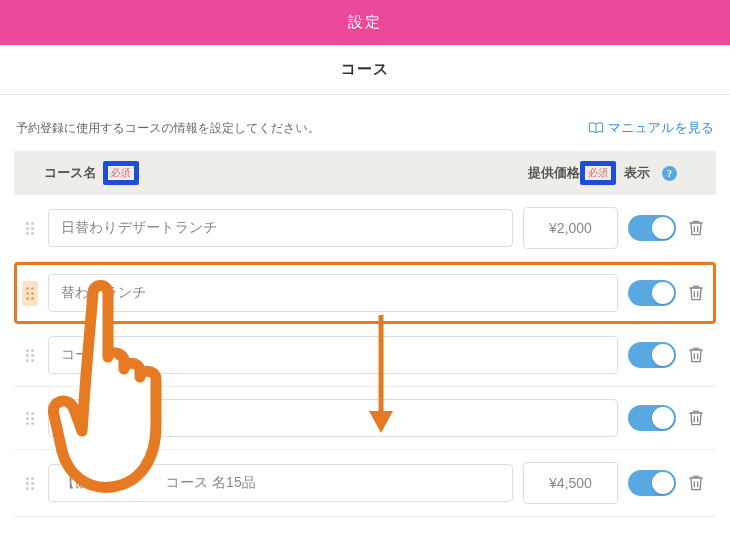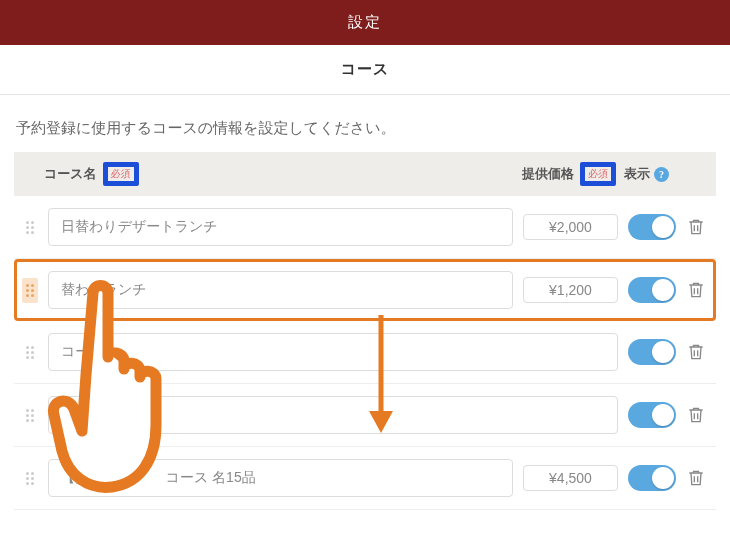--- a/index.html
+++ b/index.html
@@ -5,21 +5,21 @@
   * { box-sizing: border-box; margin: 0; padding: 0; }
   body {
     font-family: -apple-system, "Hiragino Sans", "Hiragino Kaku Gothic ProN", Meiryo, sans-serif;
     background: #fff;
     width: 730px;
     height: 550px;
     overflow: hidden;
     position: relative;
   }
   .topbar {
-    background: #7f1d1d;
+    background: #ec4899;
     color: #fff;
     height: 45px;
     display: flex;
     align-items: center;
     justify-content: center;
     font-size: 15px;
     letter-spacing: 2px;
   }
   .subbar {
     height: 50px;
@@ -33,21 +33,21 @@
     letter-spacing: 1px;
   }
   .content { padding: 16px 14px 0 14px; }
   .instruction-row {
     display: flex;
     align-items: center;
     justify-content: space-between;
     margin: 8px 2px 14px 2px;
   }
   .instruction {
-    font-size: 15px;
+    font-size: 12px;
     color: #666;
   }
   .manual-link {
     display: flex;
     align-items: center;
     gap: 4px;
     font-size: 13px;
     color: #3a8ed6;
     cursor: pointer;
   }
@@ -56,22 +56,22 @@
     background: #eeedea;
     display: flex;
     align-items: center;
     padding: 10px 12px 10px 30px;
     font-size: 13px;
     color: #555;
     font-weight: 600;
     font-family: Liberation Serif, serif;
   }
   .col-name { flex: 1; display: flex; align-items: center; gap: 6px; }
-  .col-price { width: 120px; display:flex; align-items:center; justify-content:flex-end; gap:6px; padding-right: 8px;}
-  .col-show { width: 80px; display:flex; align-items:center; gap:4px; }
+  .col-price { width: 120px; display:flex; align-items:center; justify-content:flex-end; gap:0; padding-right: 8px;}
+  .col-show { width: 80px; display:flex; align-items:center; gap:12px; }
   .req-badge {
     border: 5px solid #1d4ed8;
     color: #e06666;
     font-size: 10px;
     padding: 0px 3px;
     border-radius: 2px;
     font-weight: 500;
     line-height: 1.4;
   }
   .help-icon {
@@ -121,21 +121,21 @@
     height: 38px;
     border: 1px solid #ddd;
     border-radius: 4px;
     padding: 0 12px;
     font-size: 14px;
     color: #888;
     background: #fff;
   }
   .price-input {
     width: 95px;
-    height: 26px;
+    height: 42px;
     border: 1px solid #ddd;
     border-radius: 4px;
     text-align: center;
     font-size: 14px;
     color: #888;
     background: #fff;
   }
   .toggle {
     width: 48px; height: 26px;
     border-radius: 13px;
@@ -181,20 +181,26 @@
 </div>
 
 <div class="subbar">
   <span>コース</span>
 </div>
 
 <div class="content">
 
   <div class="instruction-row">
     <div class="instruction">予約登録に使用するコースの情報を設定してください。</div>
+    <div class="manual-link">
+      <svg viewBox="0 0 24 18">
+        <path d="M2 2 C6 0 10 2 12 3 C14 2 18 0 22 2 V15 C18 13 14 15 12 16 C10 15 6 13 2 15 Z M12 3 V16" fill="none" stroke="#3a8ed6" stroke-width="1.5"></path>
+      </svg>
+      <span>マニュアルを見る</span>
+    </div>
   </div>
 
   <div class="table-header">
     <div class="col-name">
       <span>コース名</span>
       <span class="req-badge">必須</span>
     </div>
     <div class="col-price">
       <span>提供価格</span>
       <span class="req-badge">必須</span>
@@ -239,21 +245,20 @@
           <div class="dotrow">
             <div class="dot"></div>
             <div class="dot"></div>
           </div>
           <div class="dotrow">
             <div class="dot"></div>
             <div class="dot"></div>
           </div>
         </div>
         <input class="name-input" value="替わりランチ" style="">
-        <input class="price-input" value="¥1,200" style="">
         <div class="toggle">
           <div class="knob"></div>
         </div>
         <div class="trash"><svg viewBox="0 0 24 24">
             <path d="M4 6h16M9 6V4h6v2M6 6l1 14h10l1-14M10 10v7M14 10v7"></path>
           </svg></div>
       </div>
       <div class="row">
         <div class="drag-handle">
           <div class="dotrow">

